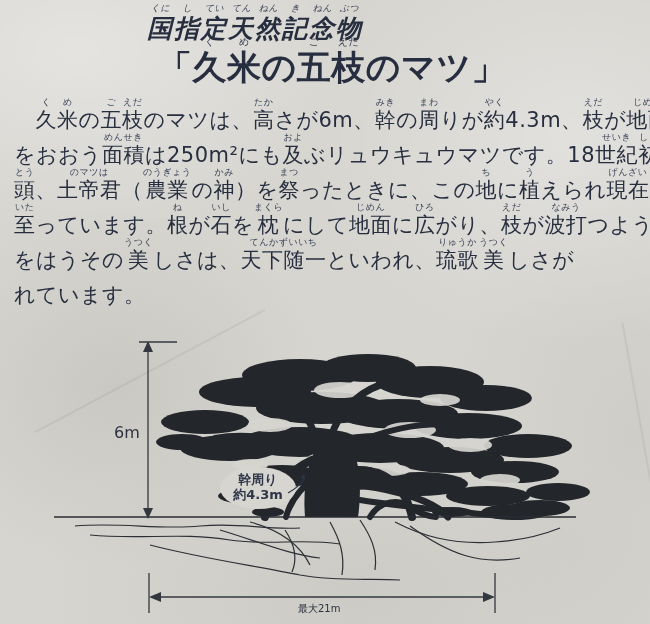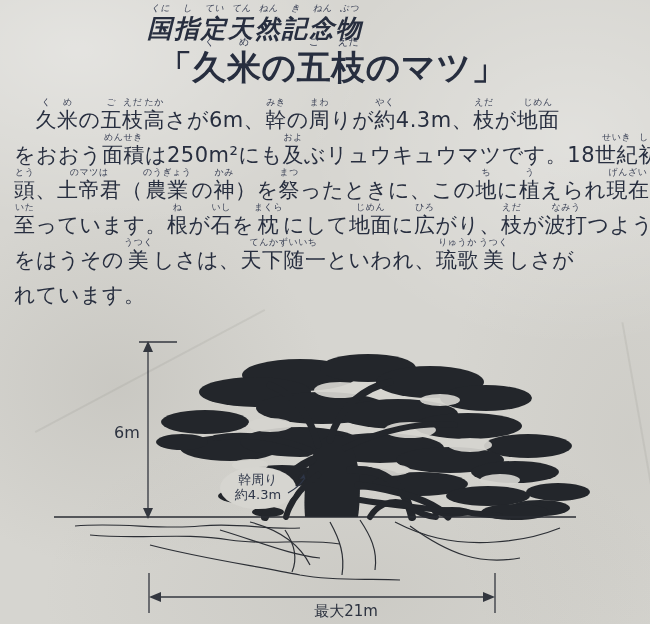--- a/index.html
+++ b/index.html
@@ -27,22 +27,22 @@
   #heading .rb{font-size:25px;line-height:30px;font-weight:bold;letter-spacing:2px;}
   #main-title{position:absolute;top:36px;left:158px;}
   #main-title .rb{font-size:34px;line-height:40px;font-weight:bold;letter-spacing:0.5px;}
   #main-title .rt{font-size:10px;}
   #paragraph{position:absolute;top:97px;left:14px;width:630px;}
   .text-line{display:flex;align-items:flex-end;height:35px;}
   #paragraph .rb{font-size:21px;line-height:24px;letter-spacing:0.5px;}
   
   .dim-label{position:absolute;color:#2c323f;}
   #height-label{top:423px;left:114px;font-size:16px;}
-  #width-label{top:602px;left:298px;width:96px;text-align:center;font-size:15px;}
-  #trunk-label{top:472px;left:226px;width:64px;text-align:center;font-size:13px;line-height:15px;color:#2e3648;}
+  #width-label{top:602px;left:298px;width:96px;text-align:left;font-size:10px;}
+  #trunk-label{top:472px;left:226px;width:64px;text-align:center;font-size:13px;line-height:15px;color:#2e3648;font-weight:bold;}
   #diagram-svg{position:absolute;left:0;top:330px;}
 </style>
 </head>
 <body>
 
 <div class="scratch" id="scratch1"></div>
 <div class="scratch" id="scratch2"></div>
 
 <div id="heading" class="ruby-row">
     <span class="seg">
@@ -126,20 +126,24 @@
         <span class="rt"></span>
         <span class="rb">の</span>
       </span>
       <span class="seg">
         <span class="rt">ご</span>
         <span class="rb">五</span>
       </span>
       <span class="seg">
         <span class="rt">えだ</span>
         <span class="rb">枝</span>
+      </span>
+      <span class="seg">
+        <span class="rt"></span>
+        <span class="rb">のマツは、</span>
       </span>
       <span class="seg">
         <span class="rt">たか</span>
         <span class="rb">高</span>
       </span>
       <span class="seg">
         <span class="rt"></span>
         <span class="rb">さが6m、</span>
       </span>
       <span class="seg">

